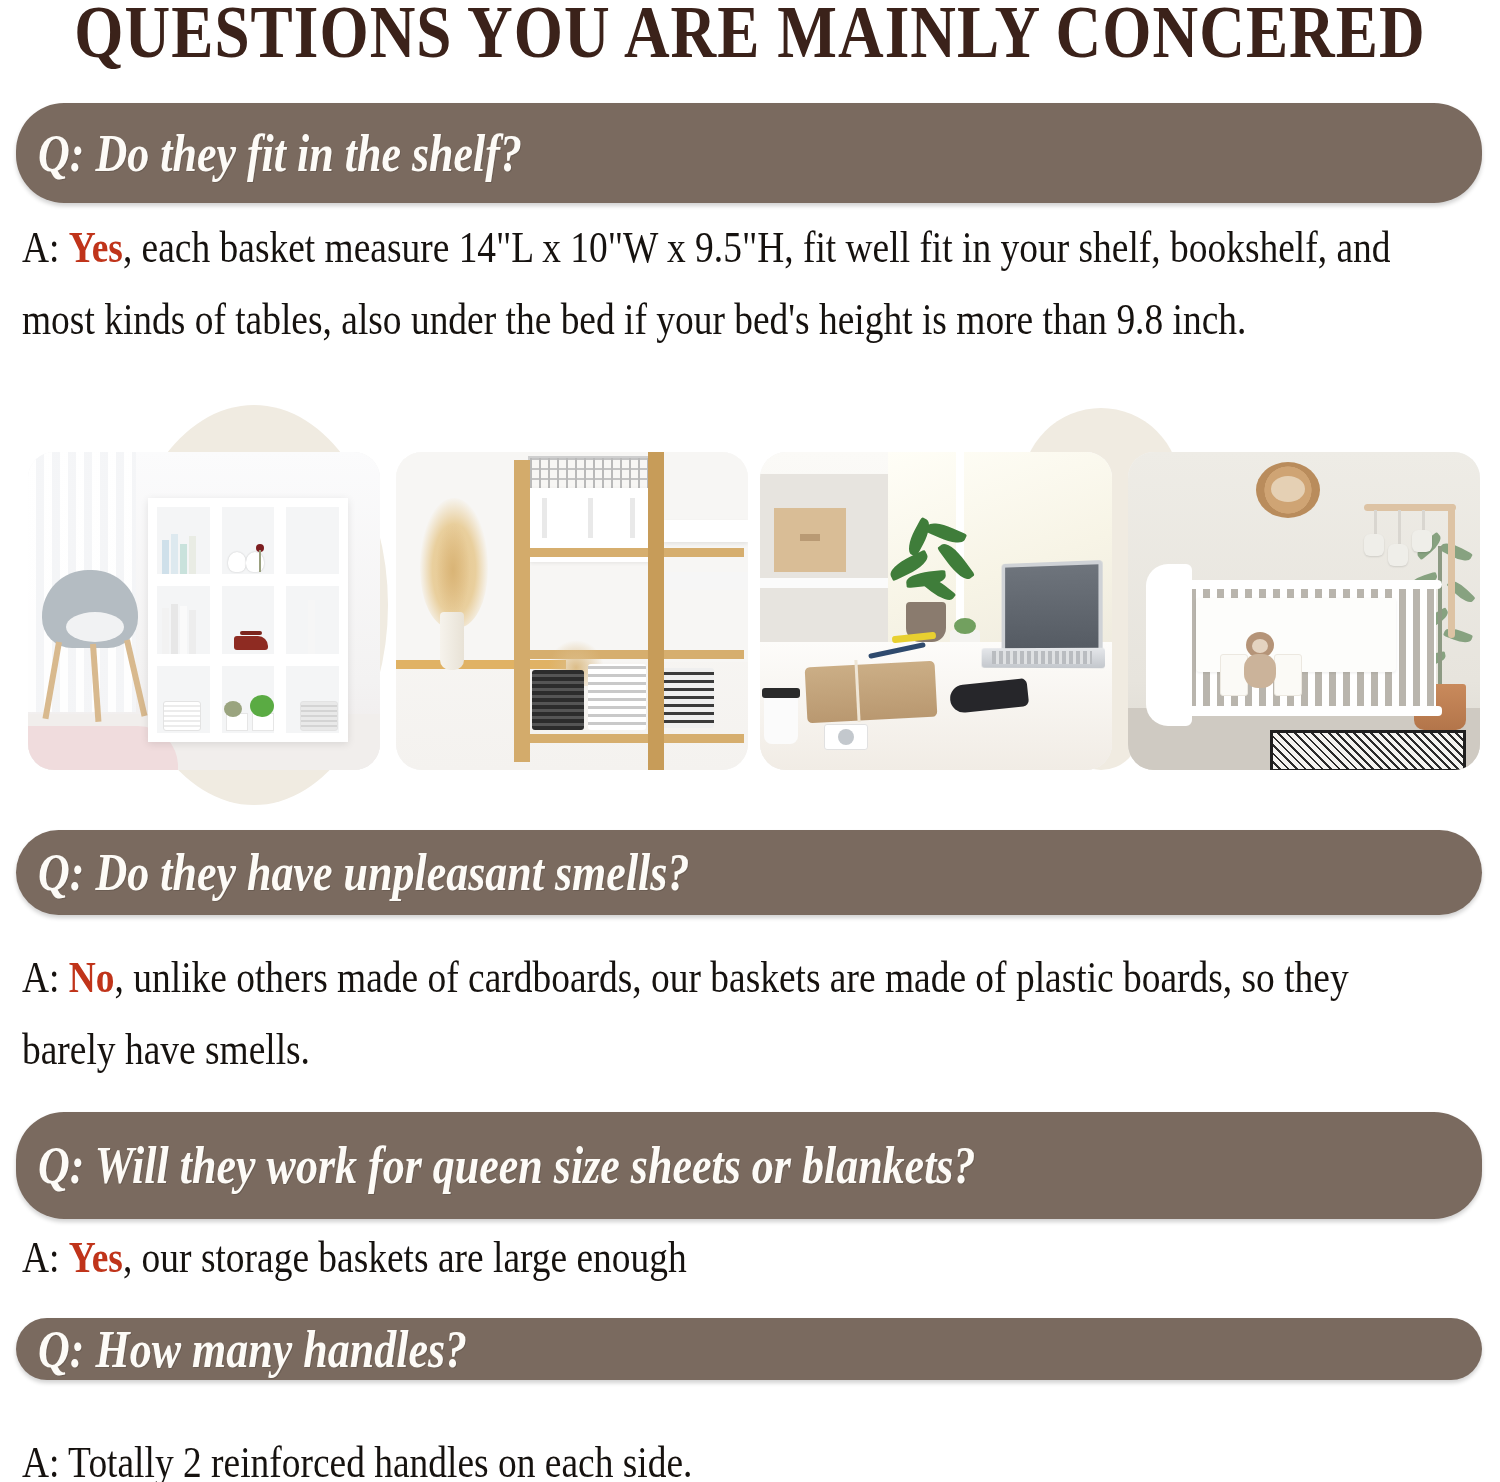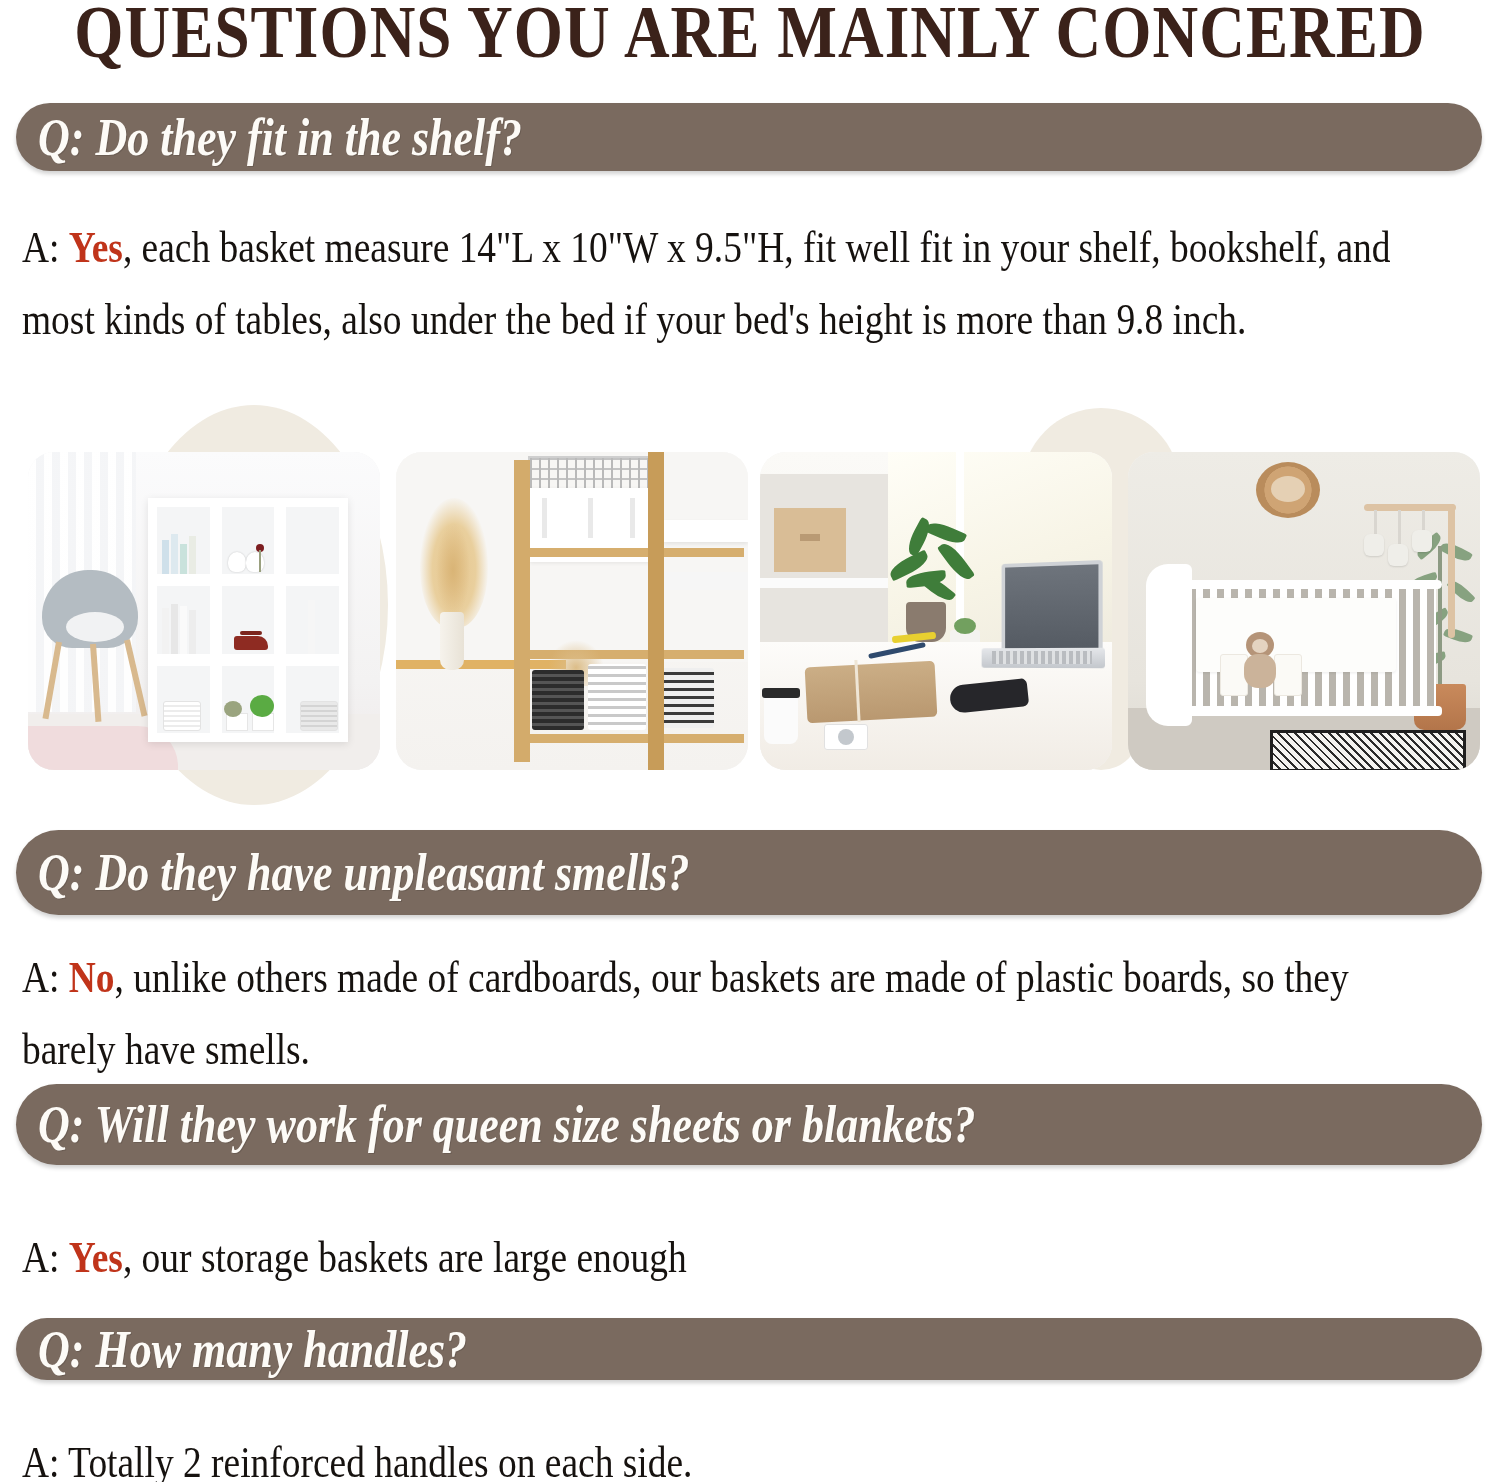--- a/index.html
+++ b/index.html
@@ -273,21 +273,21 @@
 </style>
 </head>
 <body>
 
 <div class="page-title">QUESTIONS YOU ARE MAINLY CONCERED</div>
 
 <div class="blob" style="left:120px; top:405px; width:268px; height:400px;"></div>
 <div class="blob" style="left:1022px; top:408px; width:158px; height:158px;"></div>
 <div class="blob" style="left:1062px; top:470px; width:78px; height:300px; border-radius:0 0 40px 40px;"></div>
 
-<div class="qbar" style="top:103px; height:68px;">
+<div class="qbar" style="top:103px; height:100px;">
   <span class="qbar-text">Q: Do they fit in the shelf?</span>
 </div>
 
 <div class="answer" style="top:210px;">
   <span>A: </span><span class="hl">Yes</span><span>, each basket measure 14"L x 10"W x 9.5"H, fit well fit in your shelf, bookshelf, and most kinds of tables, also under the bed if your bed's height is more than 9.8 inch.</span>
 </div>
 
 <div class="photo-strip">
 
   <div class="photo p1">
@@ -459,21 +459,21 @@
 </div>
 
 <div class="qbar" style="top:830px; height:85px;">
   <span class="qbar-text">Q: Do they have unpleasant smells?</span>
 </div>
 
 <div class="answer" style="top:940px;">
   <span>A: </span><span class="hl">No</span><span>, unlike others made of cardboards, our baskets are made of plastic boards, so they barely have smells.</span>
 </div>
 
-<div class="qbar" style="top:1084px; height:81px;">
+<div class="qbar" style="top:1112px; height:107px;">
   <span class="qbar-text">Q: Will they work for queen size sheets or blankets?</span>
 </div>
 
 <div class="answer" style="top:1220px;">
   <span>A: </span><span class="hl">Yes</span><span>, our storage baskets are large enough</span>
 </div>
 
 <div class="qbar" style="top:1318px; height:62px;">
   <span class="qbar-text">Q: How many handles?</span>
 </div>

